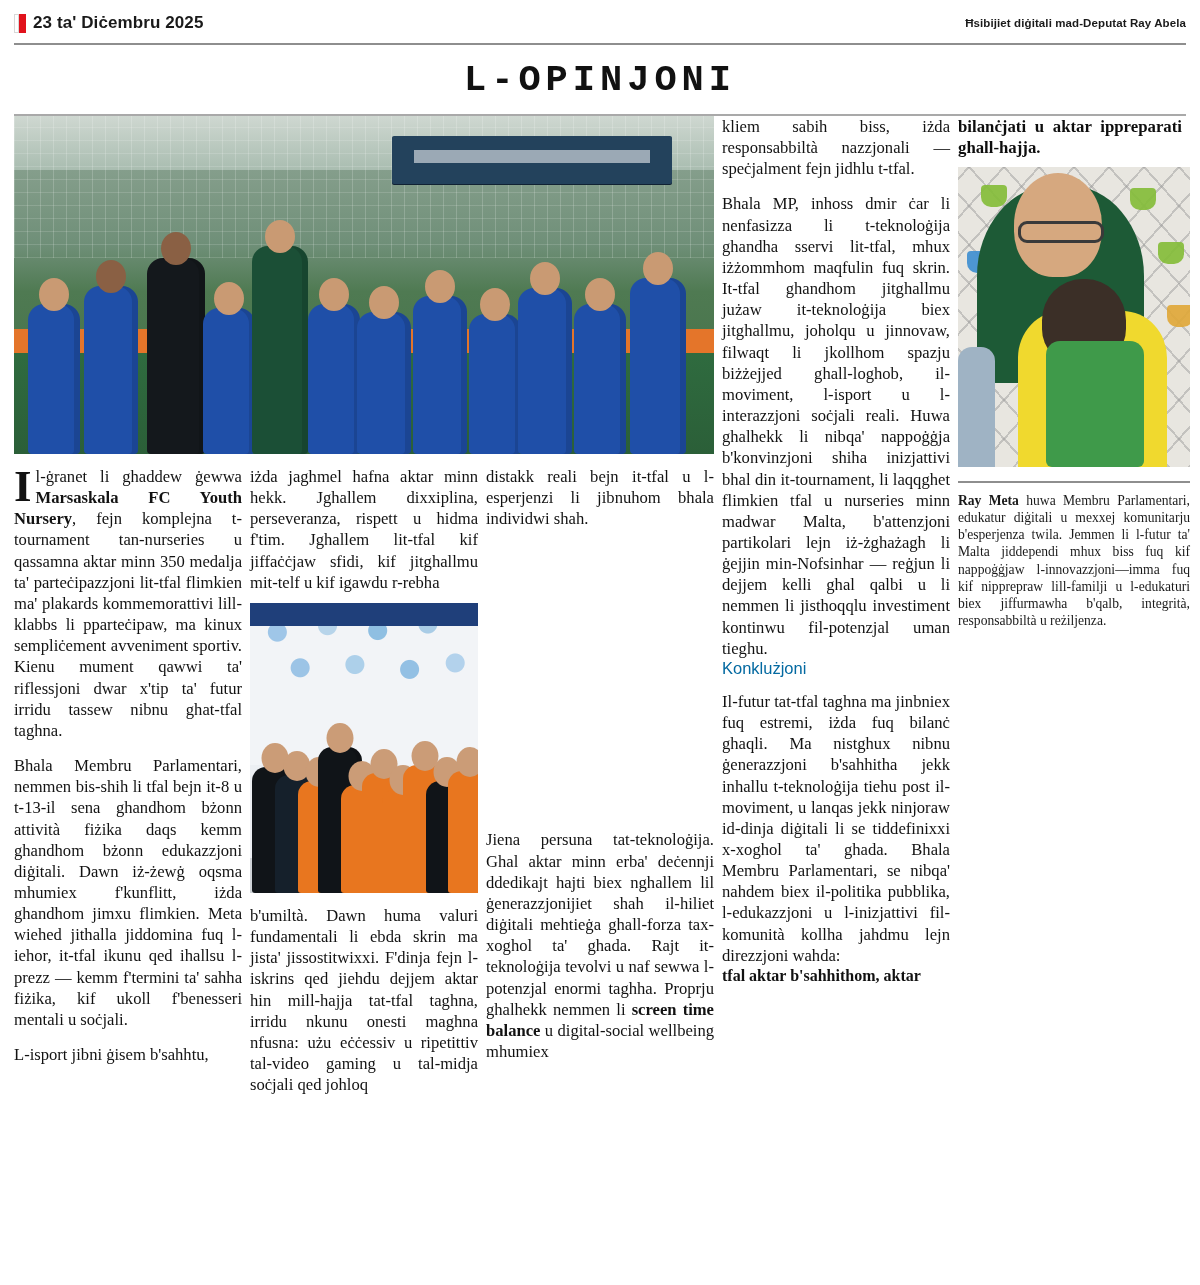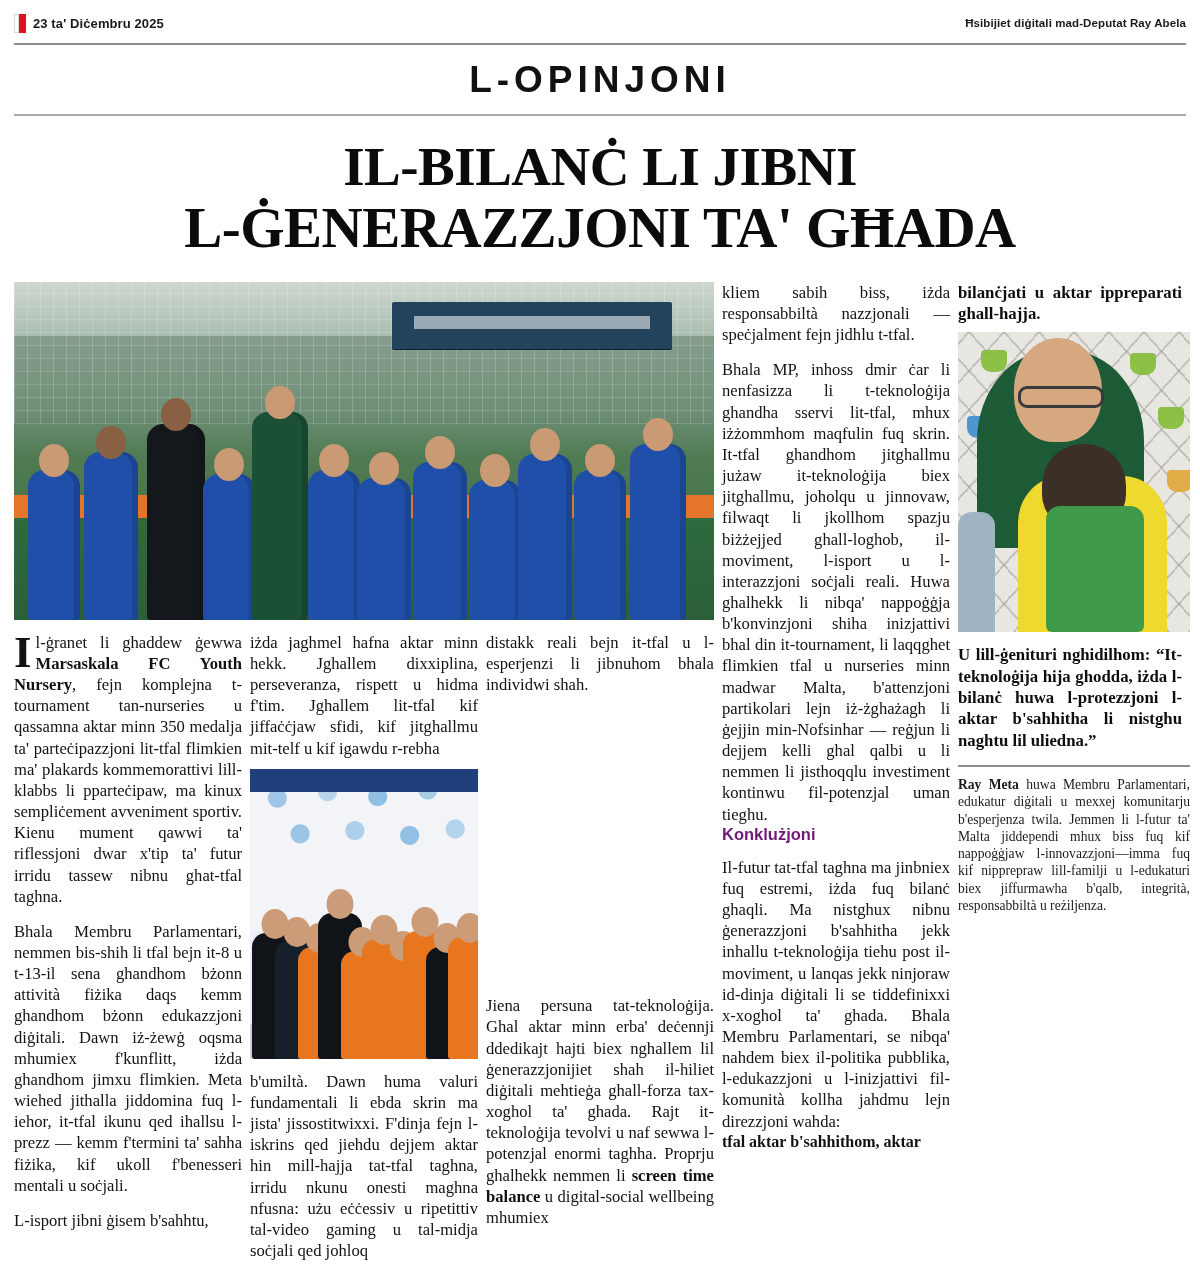--- a/index.html
+++ b/index.html
@@ -41,21 +41,21 @@
   .flag-icon {
     width: 12px;
     height: 19px;
     position: relative;
     display: inline-block;
   }
   .flag-icon .fl-w { position:absolute; left:0; top:0; width:5px; height:19px; background:#ffffff; border:1px solid #d8d8d8; box-sizing:border-box;}
   .flag-icon .fl-r { position:absolute; left:5px; top:0; width:7px; height:19px; background:#e1121c;}
   .masthead-date {
     font-family: "Liberation Sans", sans-serif;
-    font-size: 13px;
+    font-size: 17px;
     font-weight: 700;
     color: #1a1a1a;
     letter-spacing: 0.1px;
   }
   .masthead-right {
     font-family: "Liberation Sans", sans-serif;
     font-size: 11.5px;
     font-weight: 700;
     color: #1a1a1a;
     letter-spacing: 0.1px;
@@ -68,21 +68,21 @@
   }
   .rule-thin2 {
     height: 2px;
     background: #a9a9a9;
     margin-top: 0;
   }
 
   
   .section-title {
     text-align: center;
-    font-family: Liberation Sans, sans-serif;
+    font-family: Liberation Mono, monospace;
     font-weight: 700;
     font-size: 37px;
     letter-spacing: 5px;
     padding: 14px 0 13px 0;
     color: #111111;
   }
 
   
   .headline {
     text-align: center;
@@ -198,24 +198,24 @@
     float: left;
     font-size: 45px;
     line-height: 36px;
     font-weight: 700;
     padding: 2px 4px 0 0;
     font-family: "Liberation Serif", serif;
   }
 
   .subhead {
     font-family: "Liberation Sans", sans-serif;
-    font-weight: 700;
+    font-weight: 400;
     font-size: 16.5px;
     margin: 0 0 13px 0;
-    color: #701a75;
+    color: #0369a1;
   }
 
   .pull-bold {
     font-weight: 700;
     font-size: 16.8px;
     line-height: 1.27;
     text-align: justify;
     color: #0d0d0d;
   }
   .pull-bold p { margin: 0 8px 15px 0; }
@@ -253,24 +253,20 @@
       </span>
       <span class="masthead-date">23 ta' Diċembru 2025</span>
     </div>
     <div class="masthead-right">Ħsibijiet diġitali mad-Deputat Ray Abela</div>
   </div>
   <div class="rule-thin"></div>
 
   <div class="section-title">L-OPINJONI</div>
   <div class="rule-thin2"></div>
 
-  <div class="headline">
-    <span class="hl-line l1">IL-BILANĊ LI JIBNI</span>
-    <span class="hl-line l2">L-ĠENERAZZJONI TA' GĦADA</span>
-  </div>
 
   <div class="content">
 
     <div class="photo photo-a">
       <div class="pa-bg"></div>
       <div class="pa-sky"></div>
       <div class="pa-fence"></div>
       <div class="pa-board"></div>
       <div class="pa-orange"></div>
       <div class="pa-wall"></div>
@@ -367,23 +363,20 @@
         </div>
         <div class="pc-man"></div>
         <div class="pc-head"></div>
         <div class="pc-glass"></div>
         <div class="pc-kid"></div>
         <div class="pc-boy"></div>
         <div class="pc-bhead"></div>
         <div class="pc-pack"></div>
       </div>
 
-      <div class="pull-bold" style="margin-top:2px;">
-        <p><span>U lill-ġenituri nghidilhom: “It-teknoloġija hija ghodda, iżda l-bilanċ huwa l-protezzjoni l-aktar b'sahhitha li nistghu naghtu lil uliedna.”</span></p>
-      </div>
 
       <div class="bio-rule"></div>
       <div class="bio">
         <span style="font-weight:700;">Ray Meta</span>
         <span id="bio-rest"> huwa Membru Parlamentari, edukatur diġitali u mexxej komunitarju b'esperjenza twila. Jemmen li l-futur ta' Malta jiddependi mhux biss fuq kif nappoġġjaw l-innovazzjoni—imma fuq kif nipprepraw lill-familji u l-edukaturi biex jiffurmawha b'qalb, integrità, responsabbiltà u reżiljenza.</span>
       </div>
     </div>
 
   </div>
 </div>

